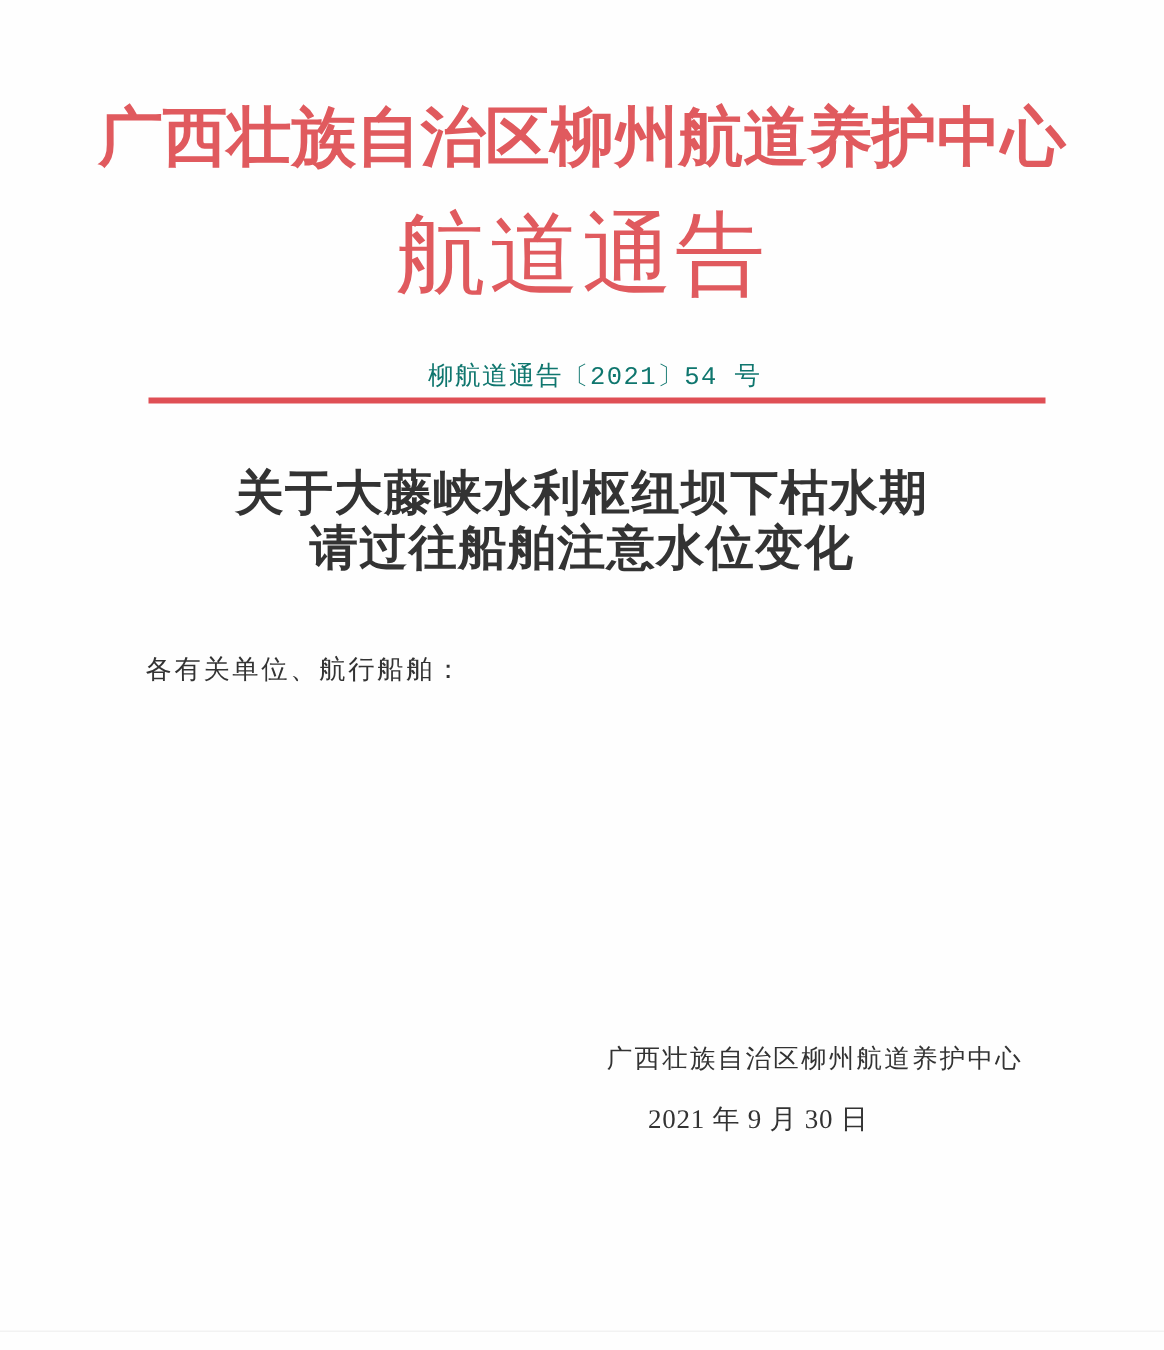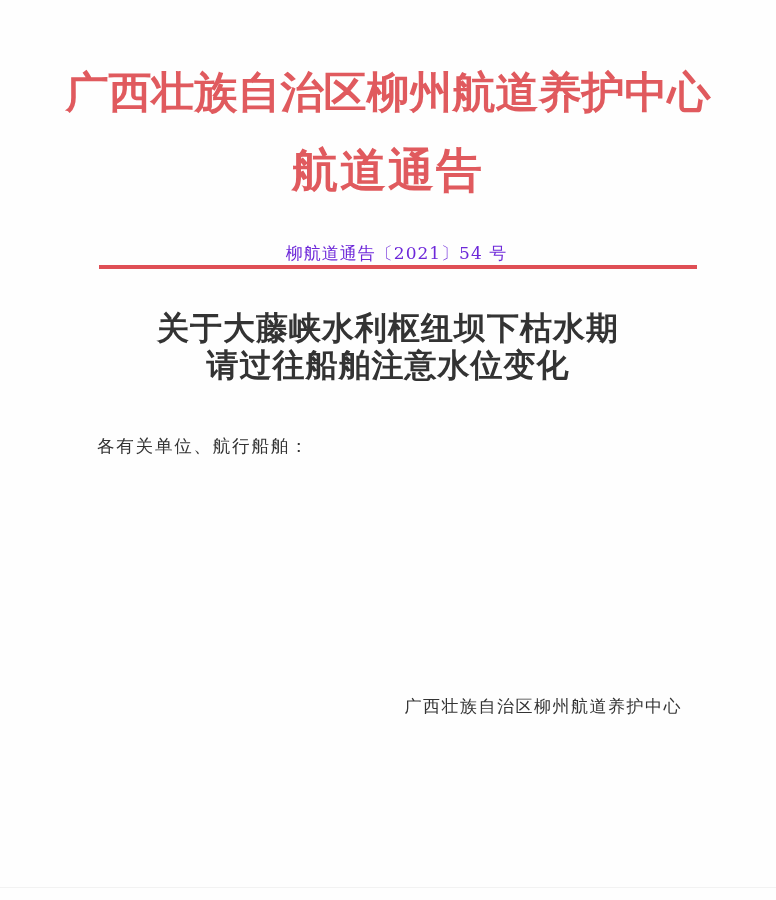--- a/index.html
+++ b/index.html
@@ -34,35 +34,36 @@
       color: #e05a5e;
       line-height: 60px;
       white-space: nowrap;
     }
     .doc-kind {
       position: absolute;
       left: 0; right: 0;
       top: 138px;
       text-align: center;
       font-family: "DejaVu Serif", "Liberation Serif", serif;
-      font-size: 46px;
-      font-weight: bold;
+      font-size: 60px;
+      font-weight: normal;
       letter-spacing: 2px;
       color: #e05a5e;
       line-height: 64px;
     }
     .doc-number {
       position: absolute;
       left: 17px; right: 0;
       top: 241px;
       text-align: center;
       font-size: 17px;
-      color: #6d28d9;
+      color: #0f766e;
       letter-spacing: 1px;
       line-height: 24px;
+      font-family: Liberation Mono, monospace;
     }
     .red-rule {
       position: absolute;
       left: 99px;
       width: 598px;
       top: 265px;
       height: 4px;
       background: #df4f55;
     }
     .subject {
@@ -143,15 +144,16 @@
     <div>关于大藤峡水利枢纽坝下枯水期</div>
     <div>请过往船舶注意水位变化</div>
   </div>
 
   <div class="body-text">
     <p class="salutation">各有关单位、航行船舶：</p>
   </div>
 
   <div class="signature">广西壮族自治区柳州航道养护中心</div>
 
+  <div class="date">2021 年 9 月 30 日</div>
 
   <div class="faint-line"></div>
 </div>
 
 </body></html>

